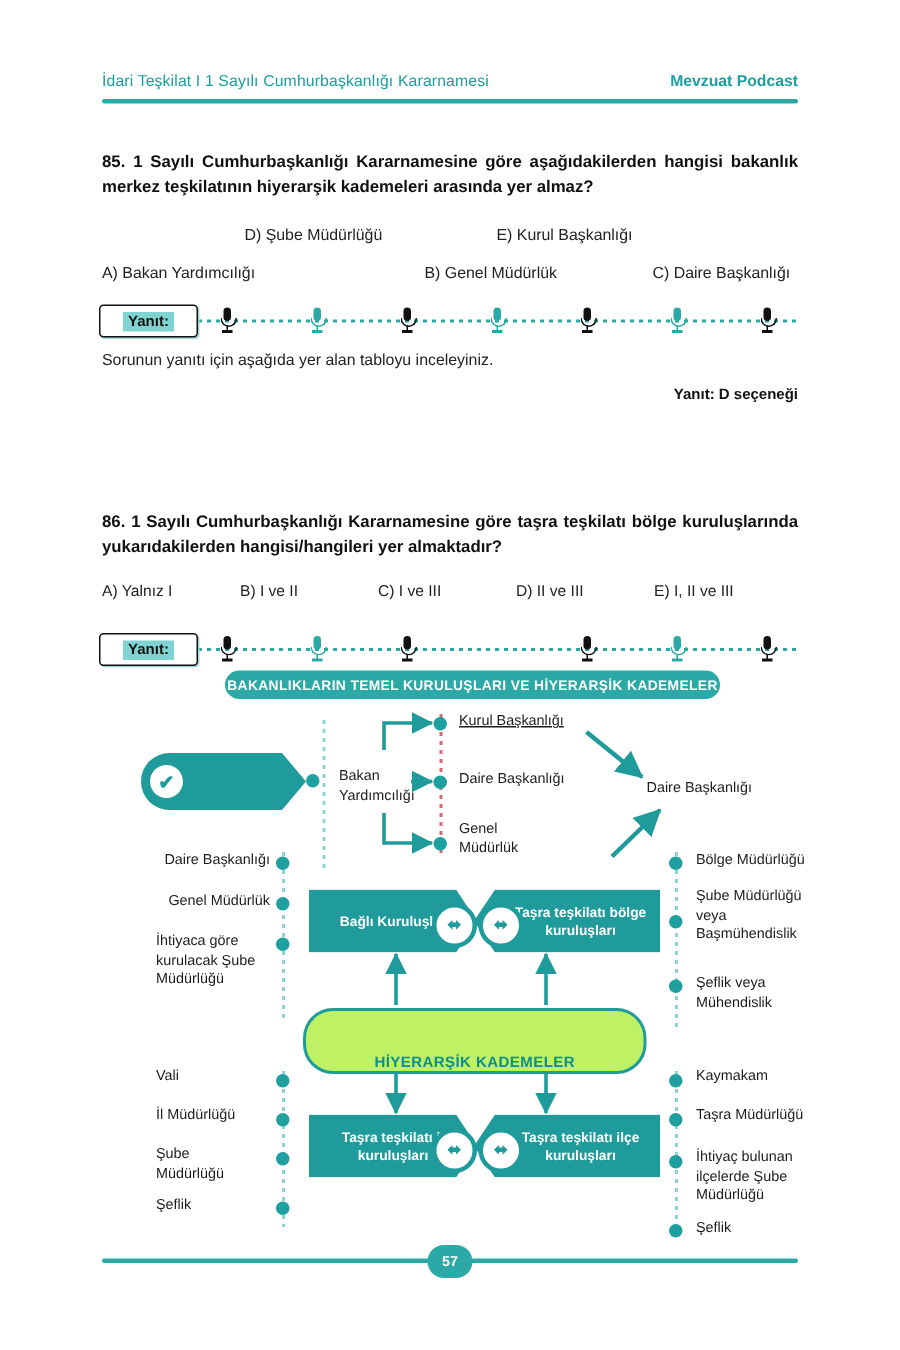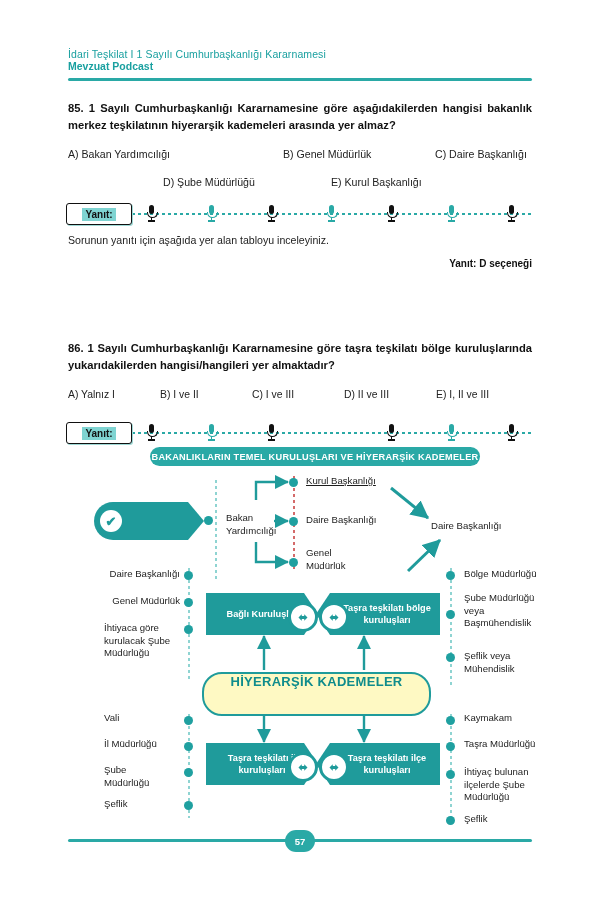--- a/index.html
+++ b/index.html
@@ -10,21 +10,21 @@
     color:#1a1a1a;
     position:relative;
     overflow:hidden;
   }
   .page{position:absolute;inset:0;}
 
   
   .header{
     position:absolute;left:68px;top:48px;width:464px;
   }
-  .header-row{display:flex;justify-content:space-between;align-items:baseline;flex-direction:column;}
+  .header-row{display:flex;justify-content:space-between;align-items:baseline;}
   .header-left{font-size:10.5px;color:#1aa0a0;letter-spacing:.1px;}
   .header-right{font-size:10.5px;color:#1aa0a0;font-weight:bold;}
   .header-rule{margin-top:6px;height:3px;background:#2aa9a6;border-radius:2px;}
 
   
   .qblock{position:absolute;left:68px;width:464px;}
   .qtext{font-size:11.2px;font-weight:bold;line-height:1.55;color:#111;text-align:justify;}
   .opts{display:flex;font-size:10.6px;color:#222;margin-top:13px;}
   .opts.row1 > div:nth-child(1){width:215px;}
   .opts.row1 > div:nth-child(2){width:152px;}
@@ -106,23 +106,23 @@
 
   .circ-ic{
     position:absolute;width:24px;height:24px;border-radius:50%;
     background:#fff;border:3px solid #1f9b9b;
     display:flex;align-items:center;justify-content:center;
     color:#1f9b9b;font-size:11px;font-weight:bold;line-height:1;
   }
 
   .hbox{
     position:absolute;left:186px;top:232px;width:225px;height:40px;
-    border:2.2px solid #1f9b9b;border-radius:20px;background:#fef9c3;
-    display:flex;align-items:flex-start;justify-content:center;
-    color:#0f8c8c;font-size:13px;font-weight:bold;letter-spacing:.3px;
+    border:2.2px solid #1f9b9b;border-radius:20px;background:#bef264;
+    display:flex;align-items:flex-end;justify-content:center;
+    color:#0f8c8c;font-size:10px;font-weight:bold;letter-spacing:.3px;
   }
 
   .chev-txt{width:100%;text-align:center;font-size:9.2px;line-height:1.35;}
 
   svg.ov{position:absolute;left:0;top:0;width:600px;height:400px;overflow:visible;pointer-events:none;}
 
   
   .foot-rule{position:absolute;left:68px;bottom:58px;width:464px;height:3px;background:#2aa9a6;border-radius:2px;}
   .pagenum{
     position:absolute;left:285px;bottom:48px;width:30px;height:22px;border-radius:11px;
@@ -138,28 +138,28 @@
   <div class="header">
     <div class="header-row">
       <div class="header-left">İdari Teşkilat I 1 Sayılı Cumhurbaşkanlığı Kararnamesi</div>
       <div class="header-right">Mevzuat Podcast</div>
     </div>
     <div class="header-rule"></div>
   </div>
 
   <div class="qblock" style="top:100px;">
     <div class="qtext">85. 1 Sayılı Cumhurbaşkanlığı Kararnamesine göre aşağıdakilerden hangisi bakanlık merkez teşkilatının hiyerarşik kademeleri arasında yer almaz?</div>
+    <div class="opts row2">
+      <div>D) Şube Müdürlüğü</div>
+      <div>E) Kurul Başkanlığı</div>
+    </div>
     <div class="opts row1">
       <div>A) Bakan Yardımcılığı</div>
       <div>B) Genel Müdürlük</div>
       <div>C) Daire Başkanlığı</div>
-    </div>
-    <div class="opts row2">
-      <div>D) Şube Müdürlüğü</div>
-      <div>E) Kurul Başkanlığı</div>
     </div>
   </div>
 
   <div class="answer-strip" style="top:203px;">
     <div class="dots"></div>
     <div class="ybtn">
       <span>Yanıt:</span>
     </div>
     <div class="mic dark" style="left:80px;">
         <i class="cap"></i>

